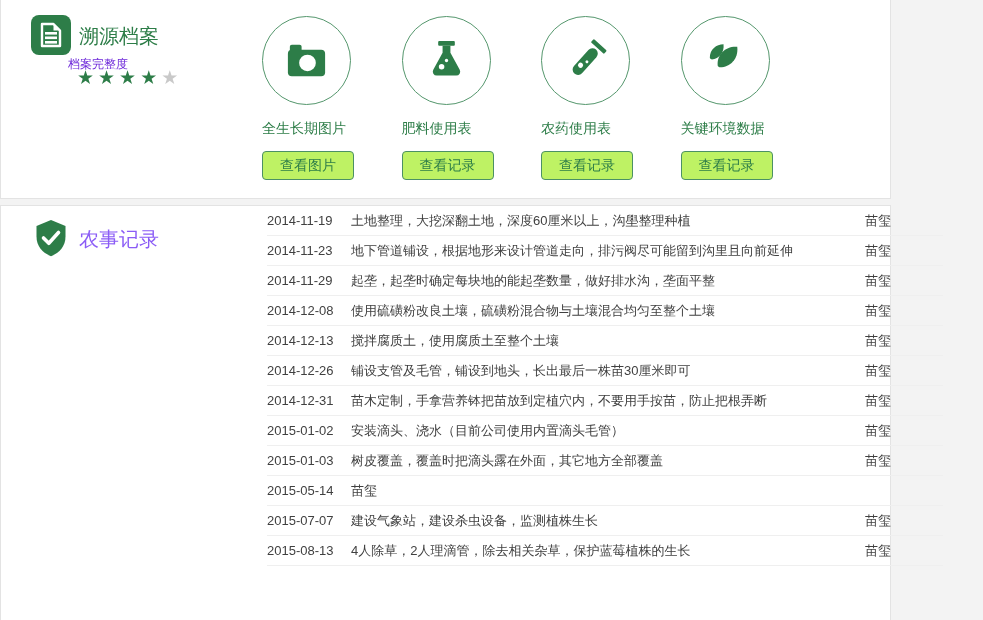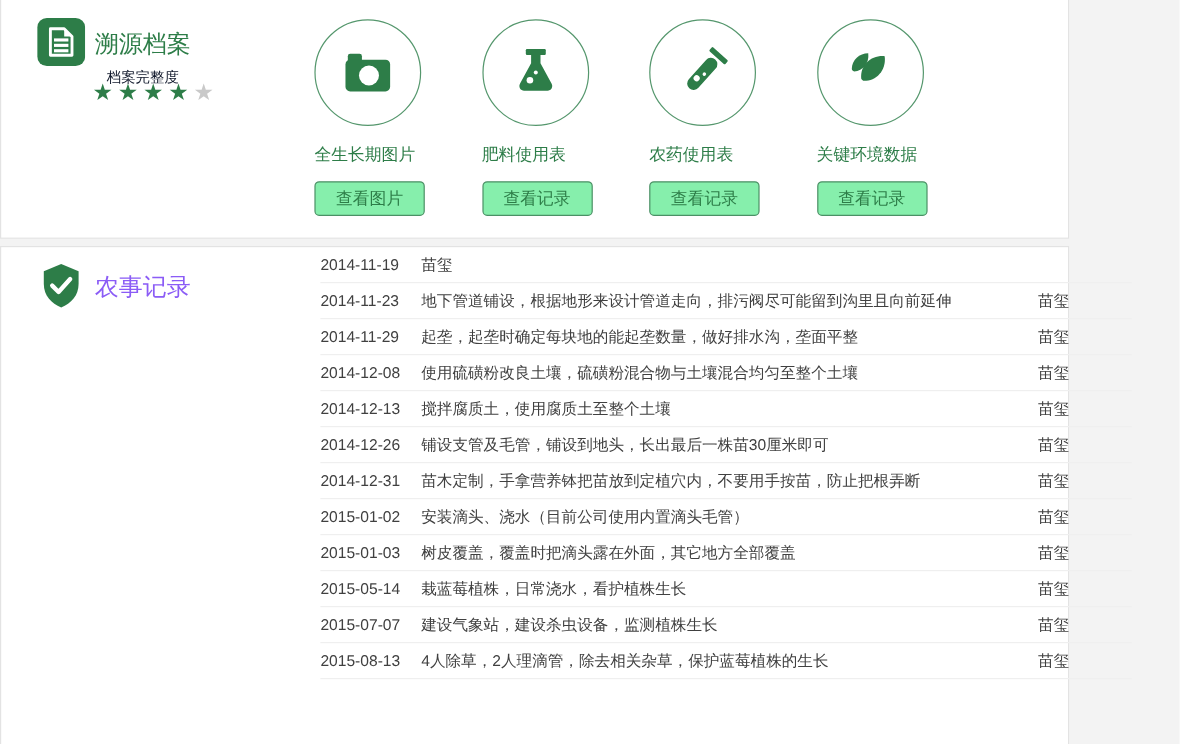--- a/index.html
+++ b/index.html
@@ -13,40 +13,40 @@
   .panel {
     position:absolute; left:0; width:891px;
     background:#fff; border:1px solid #e3e3e3;
   }
   .panel-top { top:-1px; height:200px; }
   .panel-bottom { top:205px; height:420px; }
 
   
   .doc-icon { position:absolute; left:30px; top:15px; width:40px; height:40px; }
   .archive-title { position:absolute; left:78px; top:23px; font-size:20px; color:#2d7d48; }
-  .completeness { position:absolute; left:88px; top:56px; font-size:12px; color:#0f172a; }
+  .completeness { position:absolute; left:67px; top:56px; font-size:12px; color:#6d28d9; }
   .stars { position:absolute; left:76px; top:66px; font-size:19px; letter-spacing:4px; line-height:24px; }
   .star { color:#c9c9c9; }
   .star.filled { color:#2d7d48; }
 
   
   .archive-items { position:absolute; left:261px; top:16px; display:flex; }
   .item { width:139.5px; display:flex; flex-direction:column; align-items:flex-start; }
   .circle {
     width:89px; height:89px; border-radius:50%;
     border:1px solid #55976d; background:#fff;
     display:flex; align-items:center; justify-content:center;
     cursor:pointer;
   }
   .circle svg { width:47px; height:47px; display:block; }
   .item-label { margin-top:15px; font-size:14px; color:#2d7d48; }
   .item-button {
     margin-top:13px; width:92px; height:29px;
     border:1px solid #4b9065; border-radius:4px;
-    background:#86efac; color:#2d7d48; font-size:14px;
+    background:#bef264; color:#2d7d48; font-size:14px;
     font-family:inherit; cursor:pointer;
   }
 
   
   .shield-icon { position:absolute; left:30px; top:12px; width:40px; height:42px; }
   .records-title { position:absolute; left:78px; top:20px; font-size:20px; color:#8b5cf6; }
   .records-table { position:absolute; left:266px; top:0; width:676px; }
   .t-head {
     display:flex; align-items:center; height:46px;
     border-bottom:1px solid #e6e6e6; font-size:13px;
@@ -141,20 +141,21 @@
     <path d="M20 2 L34.5 8 V18.5 C34.5 28.5 28.2 34.8 20 38.2 C11.8 34.8 5.5 28.5 5.5 18.5 V8 Z" fill="#2d7d48"></path>
     <polyline points="12.5,20 17.8,25.3 27.5,14.5" fill="none" stroke="#fff" stroke-width="3.6" stroke-linecap="round" stroke-linejoin="round"></polyline>
   </svg>
 
   <div class="records-title">农事记录</div>
 
   <div class="records-table">
     <div>
   <div class="t-row">
     <div class="cell date">2014-11-19</div>
+    <div class="cell content">土地整理，大挖深翻土地，深度60厘米以上，沟壆整理种植</div>
     <div class="cell operator">苗玺</div>
   </div>
 
   <div class="t-row">
     <div class="cell date">2014-11-23</div>
     <div class="cell content">地下管道铺设，根据地形来设计管道走向，排污阀尽可能留到沟里且向前延伸</div>
     <div class="cell operator">苗玺</div>
   </div>
 
   <div class="t-row">
@@ -194,21 +195,20 @@
   </div>
 
   <div class="t-row">
     <div class="cell date">2015-01-03</div>
     <div class="cell content">树皮覆盖，覆盖时把滴头露在外面，其它地方全部覆盖</div>
     <div class="cell operator">苗玺</div>
   </div>
 
   <div class="t-row">
     <div class="cell date">2015-05-14</div>
-    <div class="cell content">栽蓝莓植株，日常浇水，看护植株生长</div>
     <div class="cell operator">苗玺</div>
   </div>
 
   <div class="t-row">
     <div class="cell date">2015-07-07</div>
     <div class="cell content">建设气象站，建设杀虫设备，监测植株生长</div>
     <div class="cell operator">苗玺</div>
   </div>
 
   <div class="t-row">

